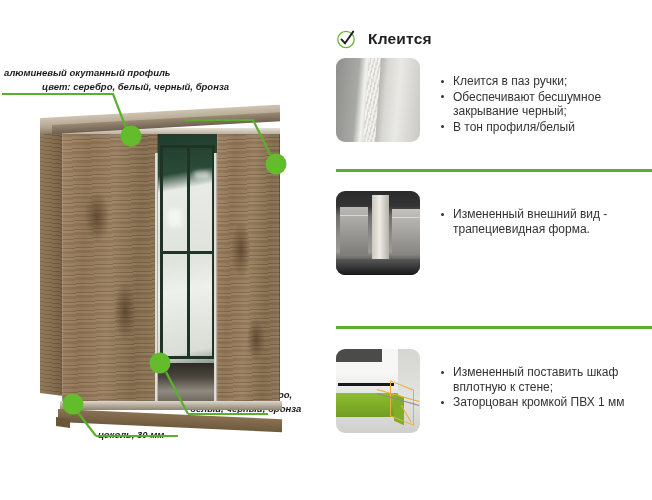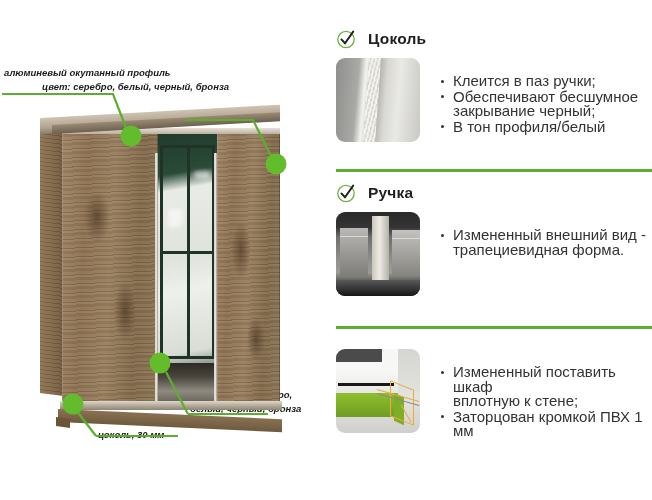--- a/index.html
+++ b/index.html
@@ -109,21 +109,21 @@
   .sec-title{
     font-size:15.5px;font-weight:bold;color:#1f1f1f;letter-spacing:.2px;
   }
   .sec-body{display:flex;align-items:flex-start;gap:20px;margin-top:9px;}
   .thumb{
     width:84px;height:84px;flex:0 0 84px;border-radius:9px;overflow:hidden;
     position:relative;background:#d8d8d8;
   }
   .bullets{margin:0;padding:0;list-style:none;padding-top:16px;}
   .bullets li{
-    position:relative;padding-left:13px;font-size:15px;line-height:14.5px;
+    position:relative;padding-left:13px;font-size:12px;line-height:14.5px;
     color:#333333;margin-bottom:1px;white-space:pre-line;
   }
   .bullets li:before{
     content:"";position:absolute;left:1px;top:5.5px;
     width:3.2px;height:3.2px;border-radius:50%;background:#333;
   }
   .divider{position:absolute;left:0;width:316px;height:2.5px;background:#5caf2e;}
 
   
   .t1{background:linear-gradient(95deg,#8e8e8c 0%,#a9a9a6 26%,#f2f2ee 34%,#cfcdc6 42%,#b9b7b0 50%,#d9d8d3 58%,#e9e9e5 72%,#c9c8c3 100%);}
@@ -215,47 +215,38 @@
   <div class="panel">
 
     <div class="section" style="top:28px;">
       <div class="sec-head">
         <span class="check-icon">
           <svg width="21" height="21" viewBox="0 0 21 21">
             <circle cx="10" cy="11.5" r="8.2" fill="none" stroke="#6db33f" stroke-width="1.3"></circle>
             <path d="M5.4,11.4 L9,15.2 L17.2,3.6" fill="none" stroke="#1e1e1e" stroke-width="1.9" stroke-linecap="round"></path>
           </svg>
         </span>
-        <span class="sec-title">Цоколь</span>
+        <span class="sec-title">Клеится</span>
       </div>
       <div class="sec-body">
         <div class="thumb t1">
           <div class="t1-brush"></div>
         </div>
         <ul class="bullets">
           <li>Клеится в паз ручки;</li>
           <li>Обеспечивают бесшумное
 закрывание черный;</li>
           <li>В тон профиля/белый</li>
         </ul>
       </div>
     </div>
 
     <div class="divider" style="top:169px;"></div>
 
     <div class="section" style="top:182px;">
-      <div class="sec-head">
-        <span class="check-icon">
-          <svg width="21" height="21" viewBox="0 0 21 21">
-            <circle cx="10" cy="11.5" r="8.2" fill="none" stroke="#6db33f" stroke-width="1.3"></circle>
-            <path d="M5.4,11.4 L9,15.2 L17.2,3.6" fill="none" stroke="#1e1e1e" stroke-width="1.9" stroke-linecap="round"></path>
-          </svg>
-        </span>
-        <span class="sec-title">Ручка</span>
-      </div>
       <div class="sec-body">
         <div class="thumb t2">
           <div class="t2-pA"></div>
           <div class="t2-pB"></div>
           <div class="t2-line" style="left:4px;top:24px;width:28px;"></div>
           <div class="t2-line" style="left:56px;top:26px;width:30px;"></div>
           <div class="t2-post"></div>
           <div class="t2-floor"></div>
         </div>
         <ul class="bullets">

